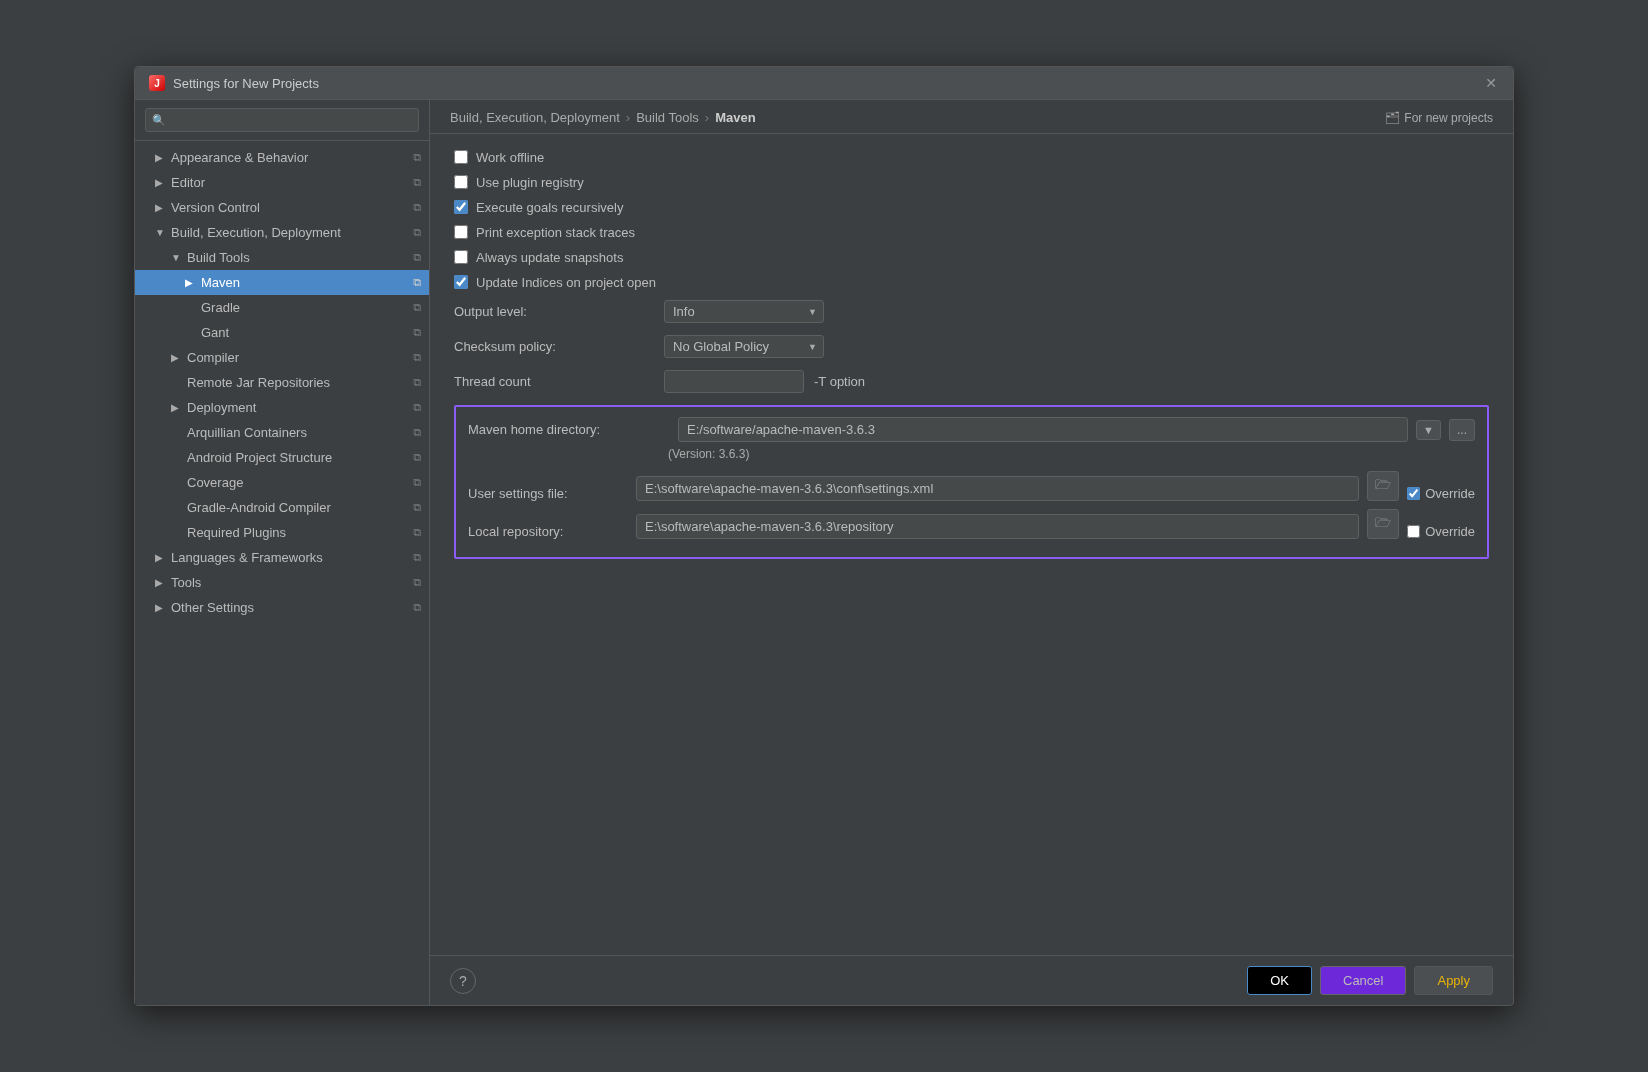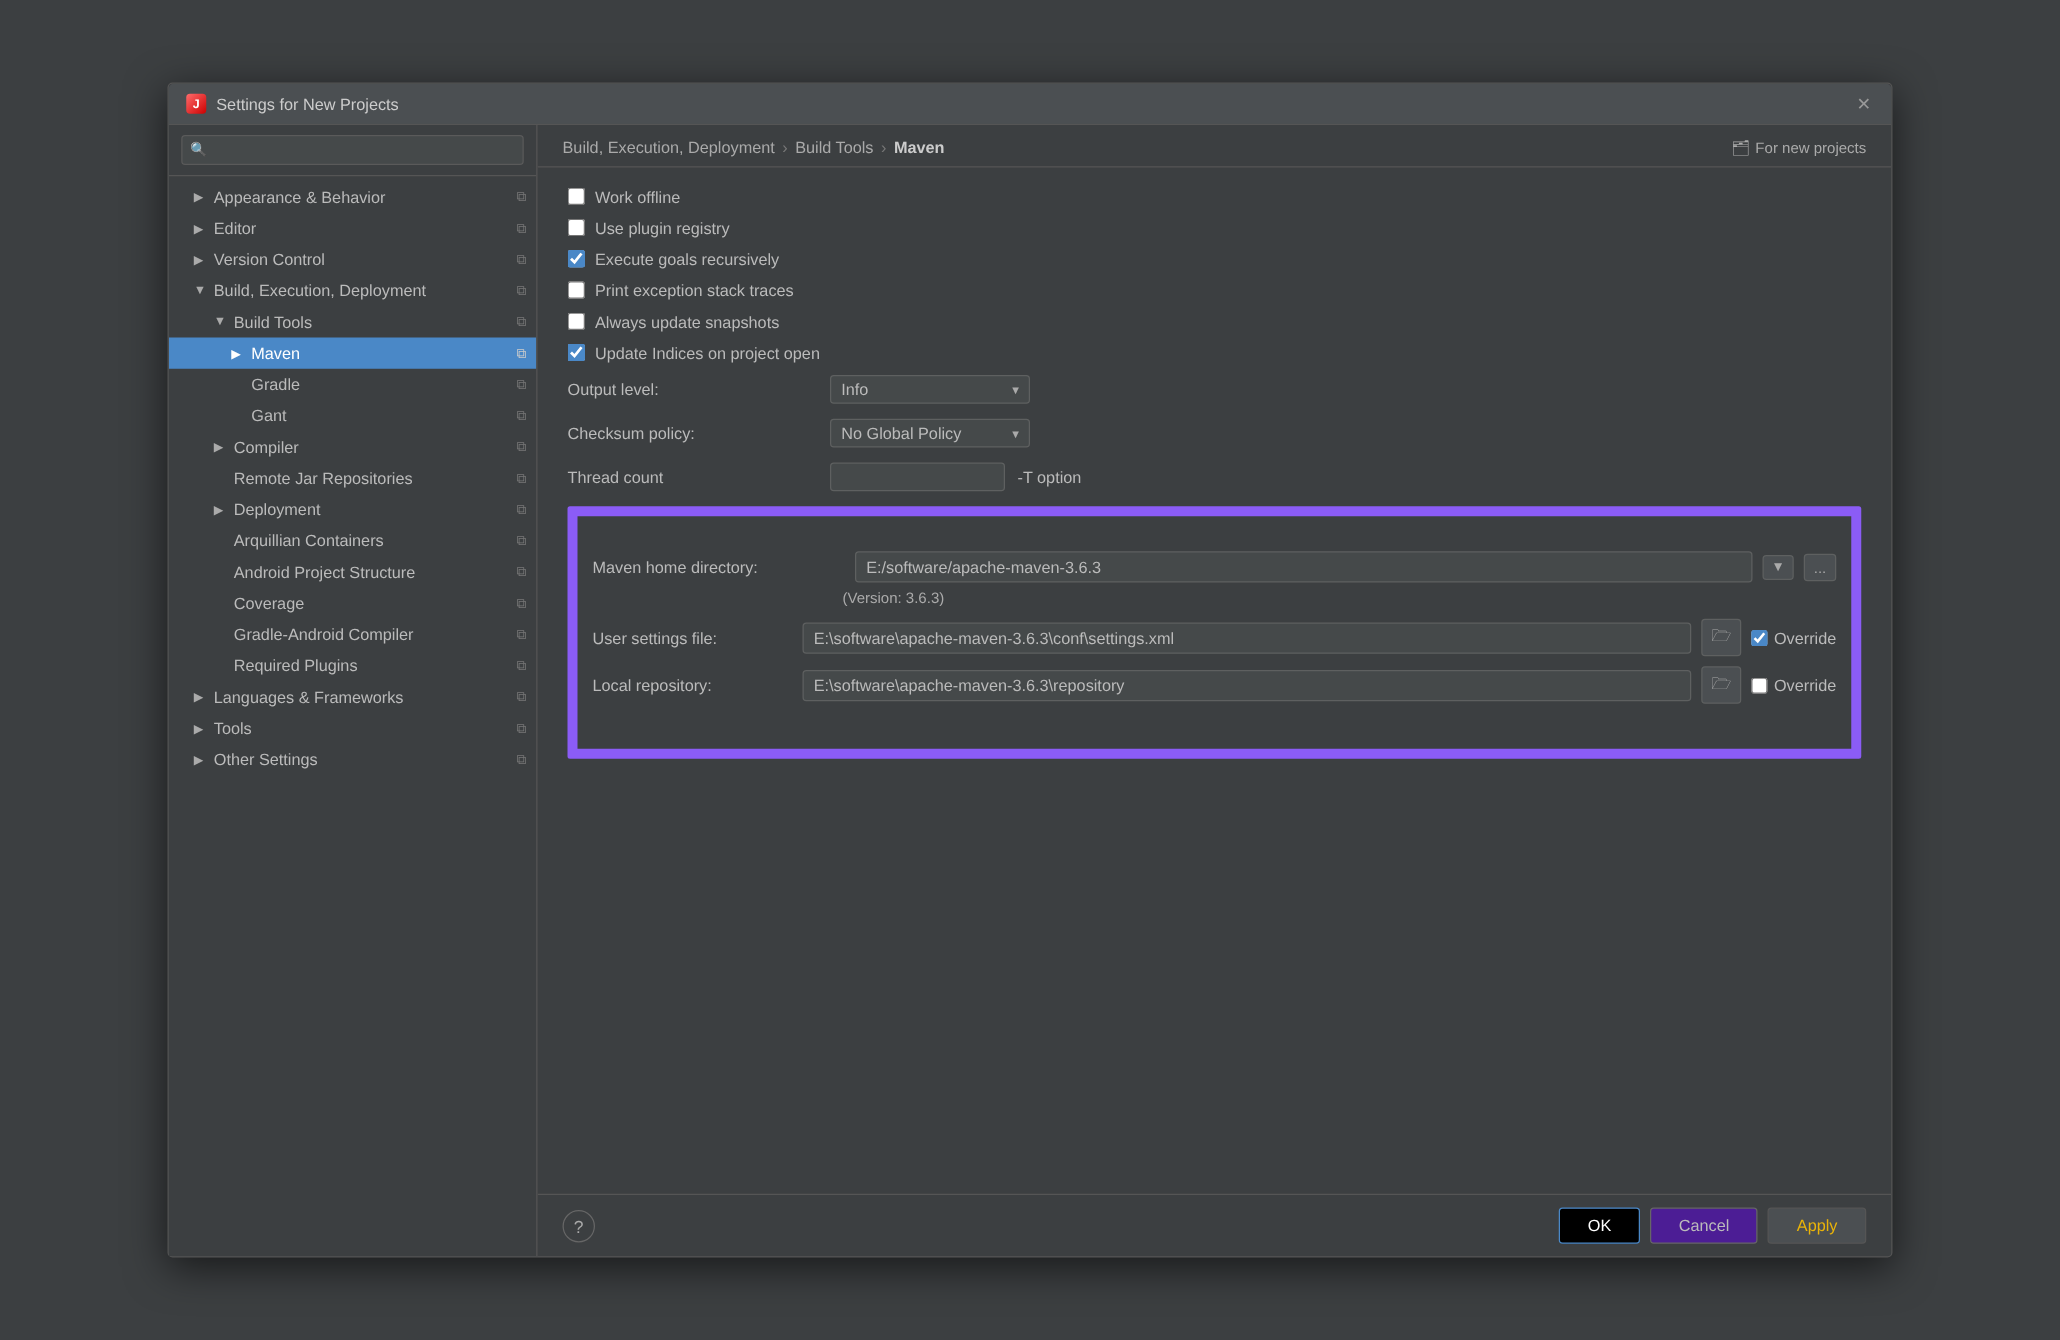--- a/index.html
+++ b/index.html
@@ -240,23 +240,23 @@
       padding: 3px 8px;
       outline: none;
       width: 140px;
     }
     .t-option-label {
       color: #bbbbbb;
       font-size: 13px;
     }
     
     .highlighted-section {
-      border: 8px solid #8b5cf6;
+      border: 2px solid #8b5cf6;
       border-radius: 2px;
-      padding: 28px 12px;
+      padding: 10px 12px;
       margin-bottom: 10px;
     }
     .maven-dir-row {
       display: flex;
       align-items: center;
       gap: 8px;
       margin-bottom: 6px;
     }
     .maven-dir-input {
       flex: 1;
@@ -287,21 +287,21 @@
       font-size: 12px;
     }
     .version-text {
       color: #aaaaaa;
       font-size: 12px;
       margin-bottom: 10px;
       padding-left: 0;
     }
     .file-row {
       display: flex;
-      align-items: center;
+      align-items: flex-end;
       gap: 8px;
       margin-bottom: 8px;
     }
     .file-label {
       color: #bbbbbb;
       font-size: 13px;
       min-width: 160px;
     }
     .file-input {
       flex: 1;
@@ -367,21 +367,21 @@
       font-size: 13px;
       outline: none;
     }
     .btn-primary {
       background: #000000;
       border-color: #4a88c7;
       color: #ffffff;
       text-align: center;
     }
     .btn-secondary {
-      background: #4c1d95;
+      background: #6d28d9;
       border-color: #666;
       color: #bbbbbb;
     }
     .btn-disabled {
       background: #4b4f52;
       border-color: #555;
       color: #eab308;
       cursor: default;
     }
   </style>

